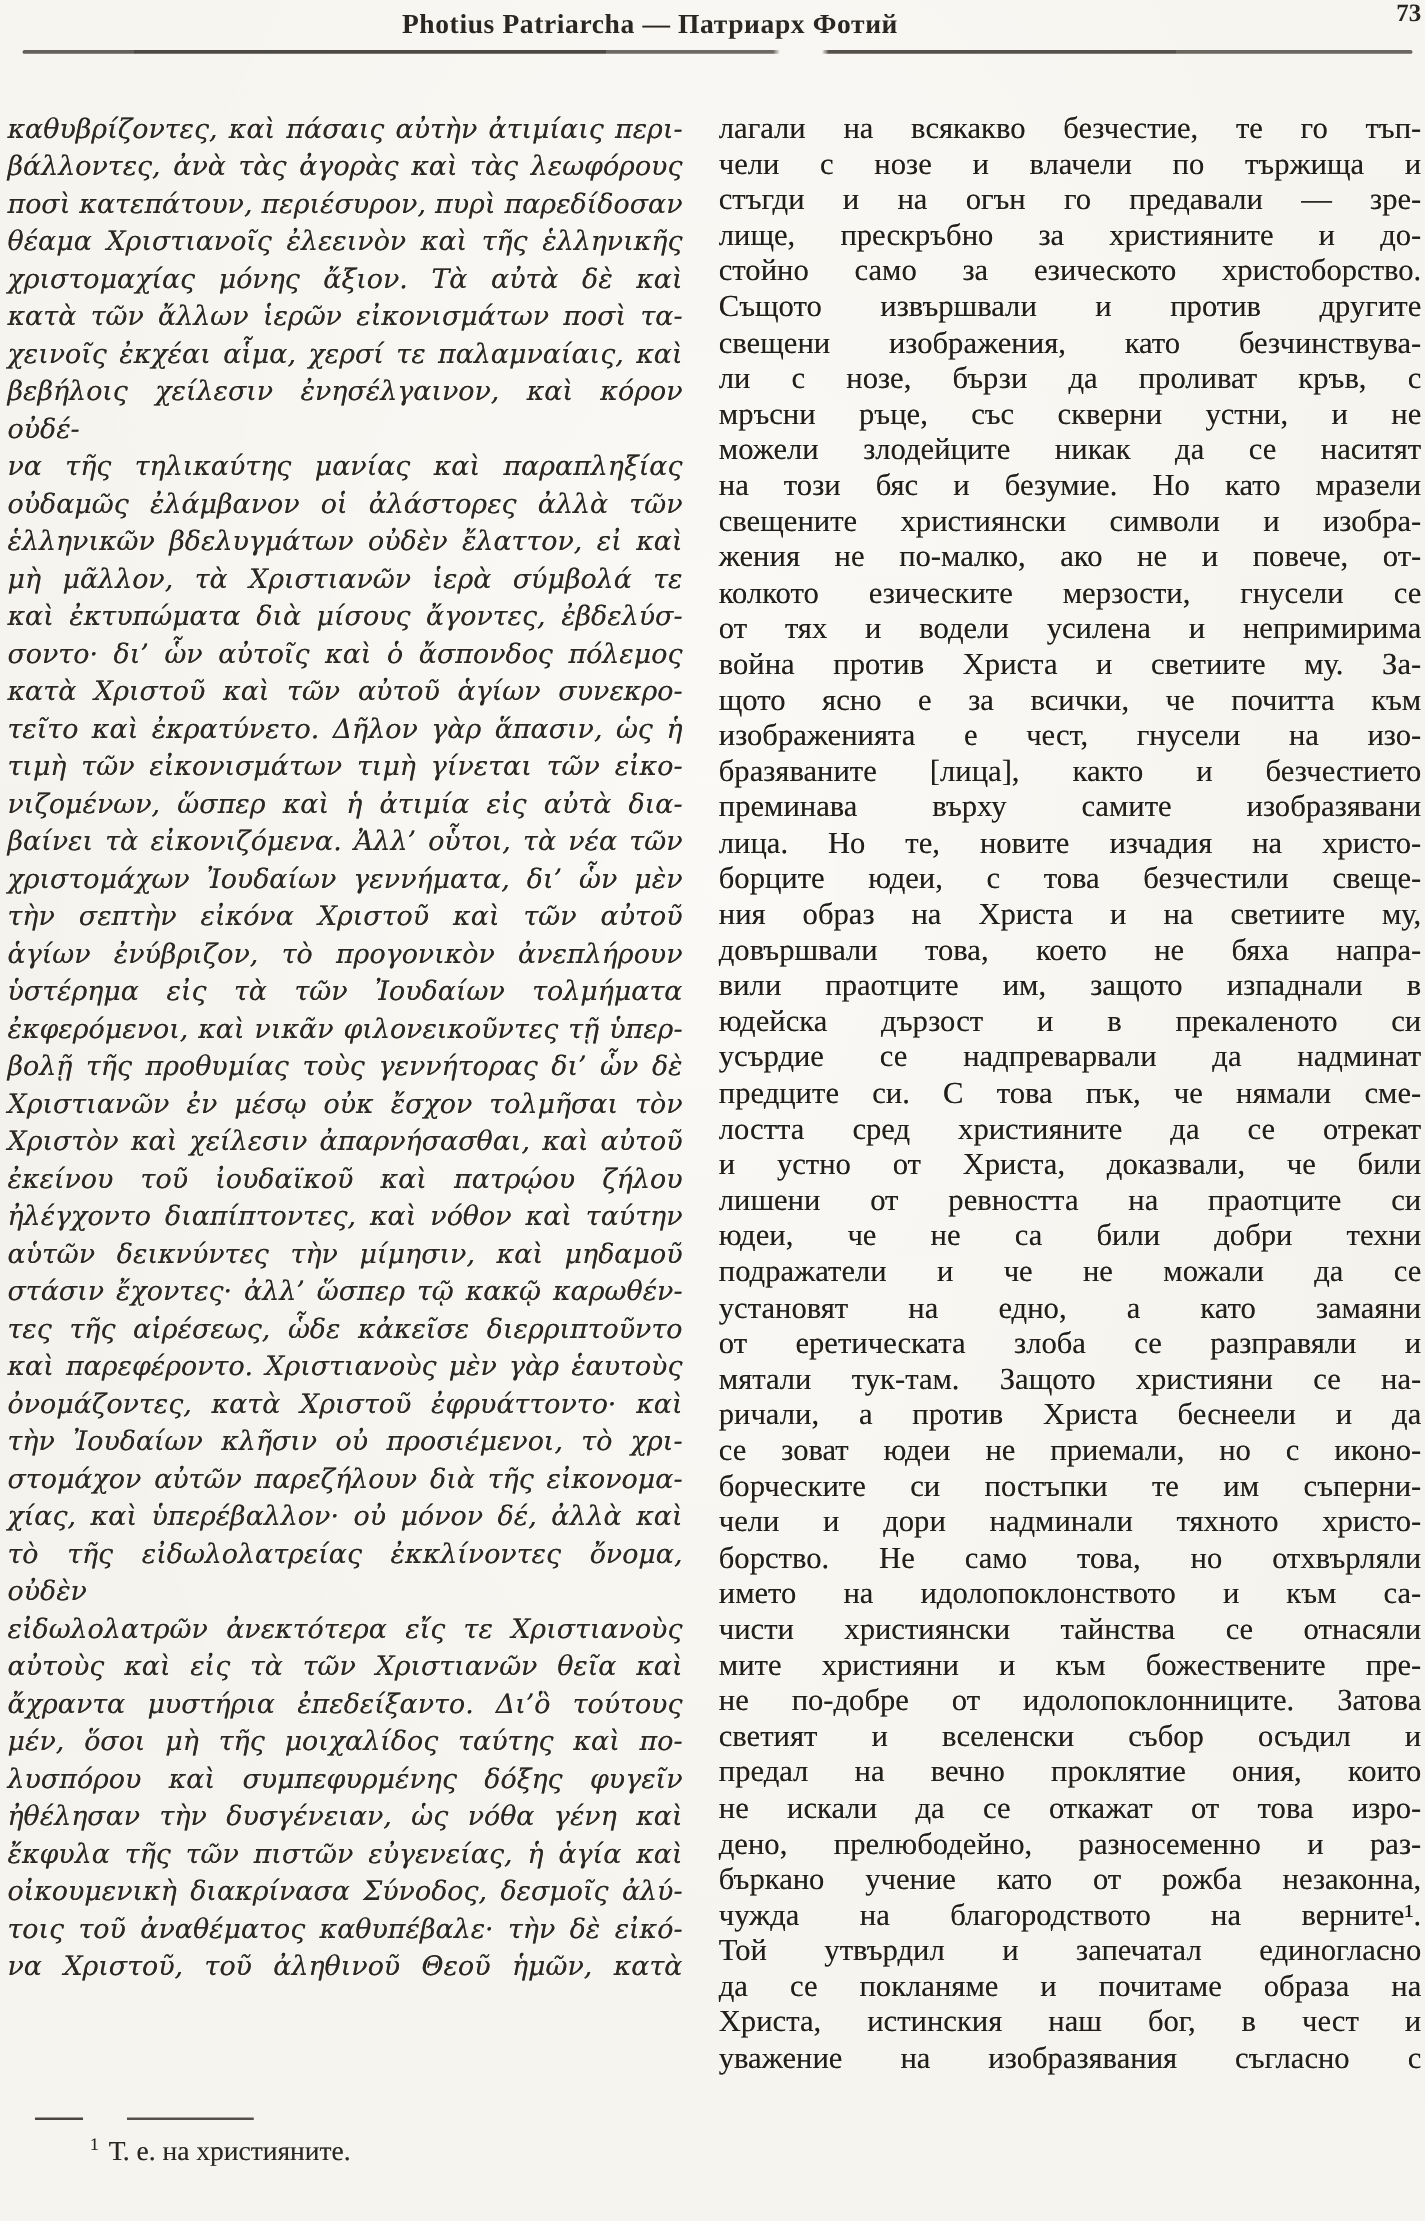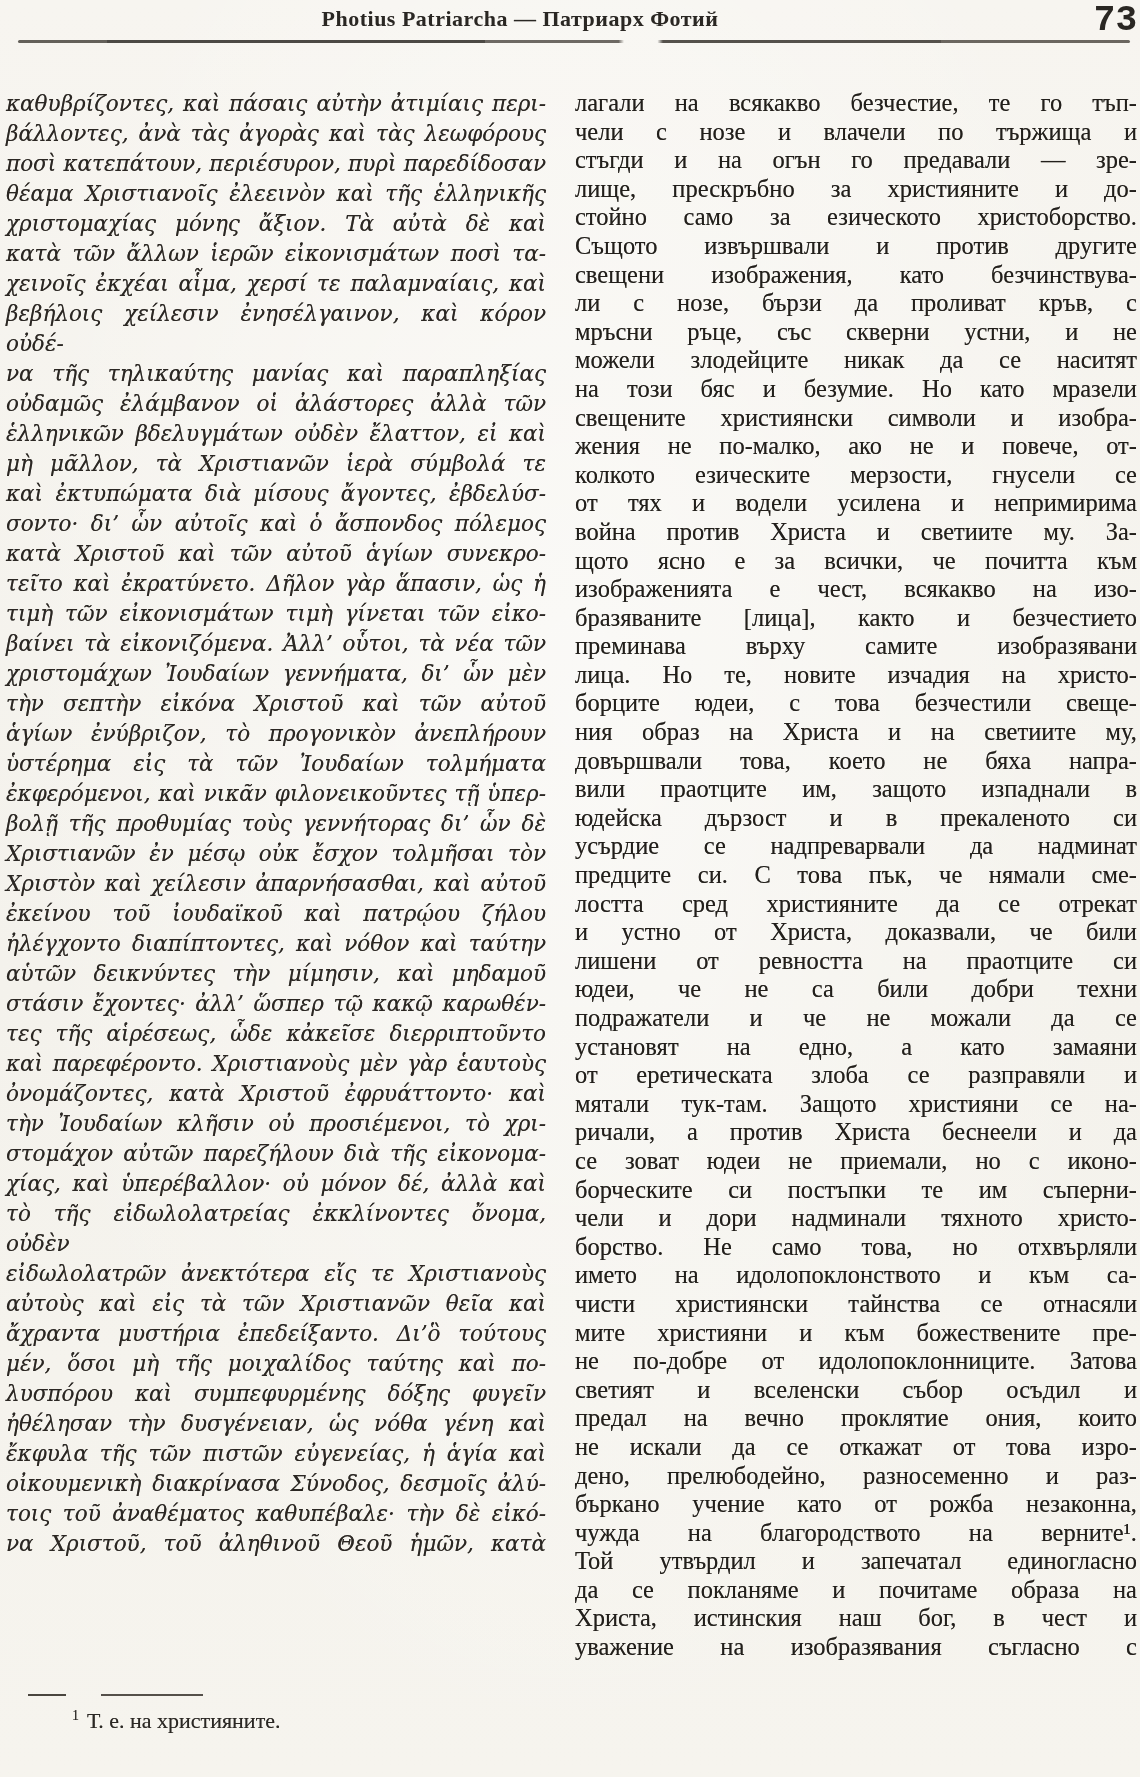--- a/index.html
+++ b/index.html
@@ -16,22 +16,22 @@
   
   .header-title{
     position:absolute;left:0;top:6px;width:1040px;
     text-align:center;
     font-family:"Liberation Serif",serif;
     font-size:22px;font-weight:600;letter-spacing:.5px;
     color:#2a2723;
   }
   .page-number{
     position:absolute;right:14px;top:0px;
-    font-family:Liberation Mono, monospace;
-    font-size:36px;font-weight:700;color:#2a2723;
+    font-family:Liberation Serif, serif;
+    font-size:20px;font-weight:700;color:#2a2723;
   }
   .header-rule{
     position:absolute;left:18px;top:40px;width:1112px;height:3px;
     background:linear-gradient(90deg,
       #4a463f 0 8%, #2e2b26 8% 42%, #55504a 42% 54%,
       rgba(0,0,0,0) 54.5% 57.5%, #38342e 58% 83%, #524d46 83% 100%);
     border-radius:2px;opacity:.85;
   }
   
   .col{position:absolute;top:89px;}
@@ -103,20 +103,21 @@
       <div class="text-line">βεβήλοις χείλεσιν ἐνησέλγαινον, καὶ κόρον οὐδέ-</div>
       <div class="text-line">να τῆς τηλικαύτης μανίας καὶ παραπληξίας</div>
       <div class="text-line">οὐδαμῶς ἐλάμβανον οἱ ἀλάστορες ἀλλὰ τῶν</div>
       <div class="text-line">ἑλληνικῶν βδελυγμάτων οὐδὲν ἔλαττον, εἰ καὶ</div>
       <div class="text-line">μὴ μᾶλλον, τὰ Χριστιανῶν ἱερὰ σύμβολά τε</div>
       <div class="text-line">καὶ ἐκτυπώματα διὰ μίσους ἄγοντες, ἐβδελύσ-</div>
       <div class="text-line">σοντο· δι’ ὧν αὐτοῖς καὶ ὁ ἄσπονδος πόλεμος</div>
       <div class="text-line">κατὰ Χριστοῦ καὶ τῶν αὐτοῦ ἁγίων συνεκρο-</div>
       <div class="text-line">τεῖτο καὶ ἐκρατύνετο. Δῆλον γὰρ ἅπασιν, ὡς ἡ</div>
       <div class="text-line">τιμὴ τῶν εἰκονισμάτων τιμὴ γίνεται τῶν εἰκο-</div>
+      <div class="text-line">νιζομένων, ὥσπερ καὶ ἡ ἀτιμία εἰς αὐτὰ δια-</div>
       <div class="text-line">βαίνει τὰ εἰκονιζόμενα. Ἀλλ’ οὗτοι, τὰ νέα τῶν</div>
       <div class="text-line">χριστομάχων Ἰουδαίων γεννήματα, δι’ ὧν μὲν</div>
       <div class="text-line">τὴν σεπτὴν εἰκόνα Χριστοῦ καὶ τῶν αὐτοῦ</div>
       <div class="text-line">ἁγίων ἐνύβριζον, τὸ προγονικὸν ἀνεπλήρουν</div>
       <div class="text-line">ὑστέρημα εἰς τὰ τῶν Ἰουδαίων τολμήματα</div>
       <div class="text-line">ἐκφερόμενοι, καὶ νικᾶν φιλονεικοῦντες τῇ ὑπερ-</div>
       <div class="text-line">βολῇ τῆς προθυμίας τοὺς γεννήτορας δι’ ὧν δὲ</div>
       <div class="text-line">Χριστιανῶν ἐν μέσῳ οὐκ ἔσχον τολμῆσαι τὸν</div>
       <div class="text-line">Χριστὸν καὶ χείλεσιν ἀπαρνήσασθαι, καὶ αὐτοῦ</div>
       <div class="text-line">ἐκείνου τοῦ ἰουδαϊκοῦ καὶ πατρῴου ζήλου</div>
@@ -153,21 +154,21 @@
       <div class="text-line">ли с нозе, бързи да проливат кръв, с</div>
       <div class="text-line">мръсни ръце, със скверни устни, и не</div>
       <div class="text-line">можели злодейците никак да се наситят</div>
       <div class="text-line">на този бяс и безумие. Но като мразели</div>
       <div class="text-line">свещените християнски символи и изобра-</div>
       <div class="text-line">жения не по-малко, ако не и повече, от-</div>
       <div class="text-line">колкото езическите мерзости, гнусели се</div>
       <div class="text-line">от тях и водели усилена и непримирима</div>
       <div class="text-line">война против Христа и светиите му. За-</div>
       <div class="text-line">щото ясно е за всички, че почитта към</div>
-      <div class="text-line">изображенията е чест, всякакво на изо-</div>
+      <div class="text-line">изображенията е чест, гнусели на изо-</div>
       <div class="text-line">бразяваните [лица], както и безчестието</div>
       <div class="text-line">преминава върху самите изобразявани</div>
       <div class="text-line">лица. Но те, новите изчадия на христо-</div>
       <div class="text-line">борците юдеи, с това безчестили свеще-</div>
       <div class="text-line">ния образ на Христа и на светиите му,</div>
       <div class="text-line">довършвали това, което не бяха напра-</div>
       <div class="text-line">вили праотците им, защото изпаднали в</div>
       <div class="text-line">юдейска дързост и в прекаленото си</div>
       <div class="text-line">усърдие се надпреварвали да надминат</div>
       <div class="text-line">предците си. С това пък, че нямали сме-</div>

